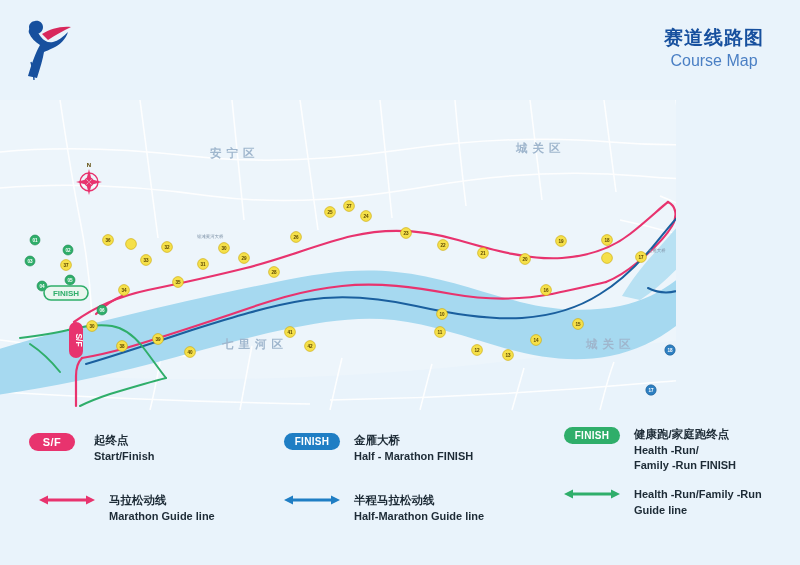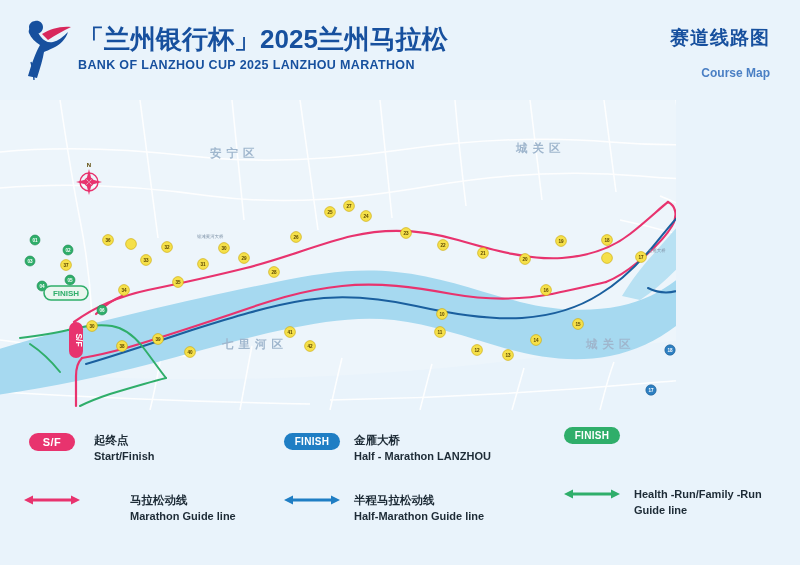--- a/index.html
+++ b/index.html
@@ -8,23 +8,23 @@
     background:#e9f3fb;
     font-family:"Liberation Sans","DejaVu Sans",sans-serif;
     overflow:hidden;position:relative;
   }
   
   #header{position:absolute;left:0;top:0;width:800px;height:100px;}
   #logo-mark{position:absolute;left:22px;top:18px;width:52px;height:62px;}
   #title-block{position:absolute;left:78px;top:24px;}
   #title-cn{font-size:26px;font-weight:bold;color:#17509e;letter-spacing:0px;line-height:30px;white-space:nowrap;}
   #title-en{font-size:12.5px;font-weight:bold;color:#17509e;letter-spacing:.35px;line-height:18px;margin-top:2px;white-space:nowrap;}
-  #course-title{position:absolute;right:30px;top:26px;text-align:right;}
+  #course-title{position:absolute;right:36px;top:26px;text-align:center;}
   #course-cn{font-size:19px;font-weight:bold;color:#17509e;letter-spacing:1px;line-height:24px;white-space:nowrap;}
-  #course-en{font-size:12px;font-weight:bold;color:#4a7fc4;line-height:18px;margin-top:14px;}
+  #course-en{font-size:16px;font-weight:normal;color:#4a7fc4;line-height:18px;margin-top:2px;}
 
   
   #map-panel{position:absolute;left:0;top:100px;width:676px;height:310px;overflow:hidden;}
   #map-svg{display:block;}
   .district-label{font-size:11.5px;fill:#9fb6cd;letter-spacing:5px;font-weight:bold;}
   .street-label{font-size:3.6px;fill:#b9cbdd;}
 
   
   .km-pink circle{fill:#f5e04a;stroke:#c9a400;stroke-width:.6;}
   .km-txt{font-size:4.6px;font-weight:bold;fill:#5a4500;text-anchor:middle;}
@@ -55,24 +55,20 @@
 
   <svg id="logo-mark" viewBox="0 0 52 62">
     <path d="M6 58 C10 44 14 34 18 27 C13 24 9 20 7 15 C6 12 8 9 11 10 C14 11 16 15 19 19
              C22 23 26 25 31 24 C36 23 41 19 46 14 C44 21 38 27 31 30 C27 32 24 33 22 34
              C21 41 18 50 15 60 Z" fill="#17509e"></path>
     <path d="M13 3 C17 2 21 5 21 9 C21 13 18 16 14 16 C10 16 7 13 7 9 C7 6 10 3 13 3 Z" fill="#17509e"></path>
     <path d="M20 16 C28 11 38 8 49 9 C41 13 33 17 26 22 C24 20 22 18 20 16 Z" fill="#d8285c"></path>
     <path d="M9 44 C11 50 12 56 12 62" stroke="#17509e" stroke-width="1.4" fill="none"></path>
   </svg>
 
-  <div id="title-block">
-    <div id="title-cn">「兰州银行杯」2025兰州马拉松</div>
-    <div id="title-en">BANK OF LANZHOU CUP 2025 LANZHOU MARATHON</div>
-  </div>
 
   <div id="course-title">
     <div id="course-cn">赛道线路图</div>
     <div id="course-en">Course Map</div>
   </div>
 </div>
 
 <div id="map-panel">
 <svg id="map-svg" width="800" height="310" viewBox="0 0 800 310">
 
@@ -423,21 +419,21 @@
     <div class="legend-row" style="left:0;top:18px;">
       <div class="lg-badge">
         <span class="badge-sf">S/F</span>
       </div>
       <div class="lg-text">
         <div class="cn">起终点</div>
         <div>Start/Finish</div>
       </div>
     </div>
 
-    <div class="legend-row" style="left:0;top:78px;gap:36px;">
+    <div class="legend-row" style="left:15px;top:78px;">
       <div class="lg-badge">
         <svg class="arrow-svg" width="56" height="14" viewBox="0 0 56 14">
           <line x1="7" y1="7" x2="49" y2="7" stroke="#e8336e" stroke-width="3"></line>
           <path d="M0,7 L9,2.5 L9,11.5 Z" fill="#e8336e"></path>
           <path d="M56,7 L47,2.5 L47,11.5 Z" fill="#e8336e"></path>
         </svg>
       </div>
       <div class="lg-text">
         <div class="cn">马拉松动线</div>
         <div>Marathon Guide line</div>
@@ -445,21 +441,21 @@
     </div>
   </div>
 
   <div class="legend-col" style="left:280px;">
     <div class="legend-row" style="left:0;top:18px;">
       <div class="lg-badge">
         <span class="badge-fin-blue">FINISH</span>
       </div>
       <div class="lg-text">
         <div class="cn">金雁大桥</div>
-        <div>Half - Marathon LANZHOU</div>
+        <div>Half - Marathon FINISH</div>
       </div>
     </div>
 
     <div class="legend-row" style="left:0;top:78px;justify-content:space-between;">
       <div class="lg-badge">
         <svg class="arrow-svg" width="56" height="14" viewBox="0 0 56 14">
           <line x1="7" y1="7" x2="49" y2="7" stroke="#1f7ec4" stroke-width="3"></line>
           <path d="M0,7 L9,2.5 L9,11.5 Z" fill="#1f7ec4"></path>
           <path d="M56,7 L47,2.5 L47,11.5 Z" fill="#1f7ec4"></path>
         </svg>
@@ -469,20 +465,25 @@
         <div>Half-Marathon Guide line</div>
       </div>
     </div>
   </div>
 
   <div class="legend-col" style="left:560px;width:240px;">
     <div class="legend-row" style="left:0;top:12px;">
       <div class="lg-badge">
         <span class="badge-fin-green">FINISH</span>
       </div>
+      <div class="lg-text">
+        <div class="cn">健康跑/家庭跑终点</div>
+        <div>Health -Run/</div>
+        <div>Family -Run FINISH</div>
+      </div>
     </div>
 
     <div class="legend-row" style="left:0;top:72px;">
       <div class="lg-badge">
         <svg class="arrow-svg" width="56" height="14" viewBox="0 0 56 14">
           <line x1="7" y1="7" x2="49" y2="7" stroke="#2fae6a" stroke-width="3"></line>
           <path d="M0,7 L9,2.5 L9,11.5 Z" fill="#2fae6a"></path>
           <path d="M56,7 L47,2.5 L47,11.5 Z" fill="#2fae6a"></path>
         </svg>
       </div>

